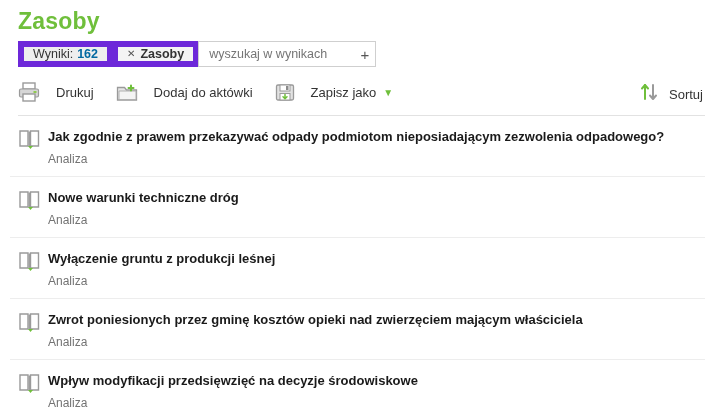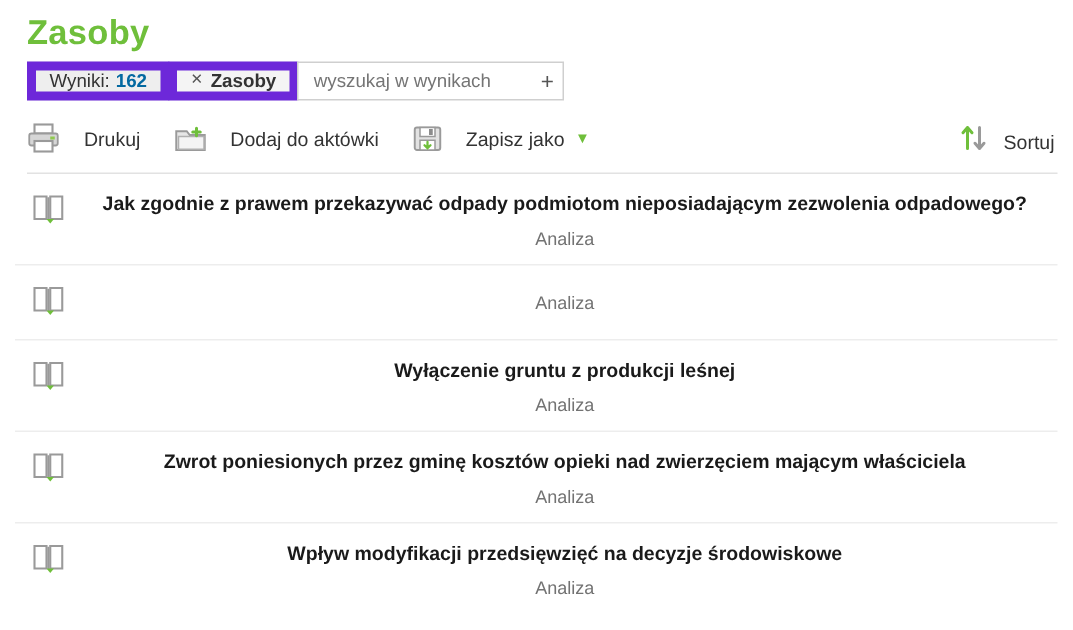--- a/index.html
+++ b/index.html
@@ -134,21 +134,20 @@
   .results-list {
     margin: 0;
     padding: 0;
     list-style: none;
   }
   .result-item {
     display: flex;
     align-items: flex-start;
     padding: 11px 0 10px 8px;
     border-bottom: 1px solid #ededed;
-    text-align: center;
   }
   .result-item:last-child {
     border-bottom: none;
   }
   .result-icon {
     width: 30px;
     flex: 0 0 30px;
     padding-top: 1px;
   }
   .result-body {
@@ -257,20 +256,21 @@
 
     <li class="result-item">
       <span class="result-icon">
         <svg width="24" height="22" viewBox="0 0 24 22">
           <path d="M2 3 h8 v15 h-8 z M12.5 3 h8 v15 h-8 z" fill="#ffffff" stroke="#9a9a9a" stroke-width="1.4"></path>
           <path d="M11.25 3.5 v15" stroke="#9a9a9a" stroke-width="1.4"></path>
           <path d="M10 18 l2.5 3 l2.5 -3 z" fill="#6fbf3b"></path>
         </svg>
       </span>
       <span class="result-body">
+        <span class="result-title">Nowe warunki techniczne dróg</span>
         <div class="result-type">Analiza</div>
       </span>
     </li>
 
     <li class="result-item">
       <span class="result-icon">
         <svg width="24" height="22" viewBox="0 0 24 22">
           <path d="M2 3 h8 v15 h-8 z M12.5 3 h8 v15 h-8 z" fill="#ffffff" stroke="#9a9a9a" stroke-width="1.4"></path>
           <path d="M11.25 3.5 v15" stroke="#9a9a9a" stroke-width="1.4"></path>
           <path d="M10 18 l2.5 3 l2.5 -3 z" fill="#6fbf3b"></path>

